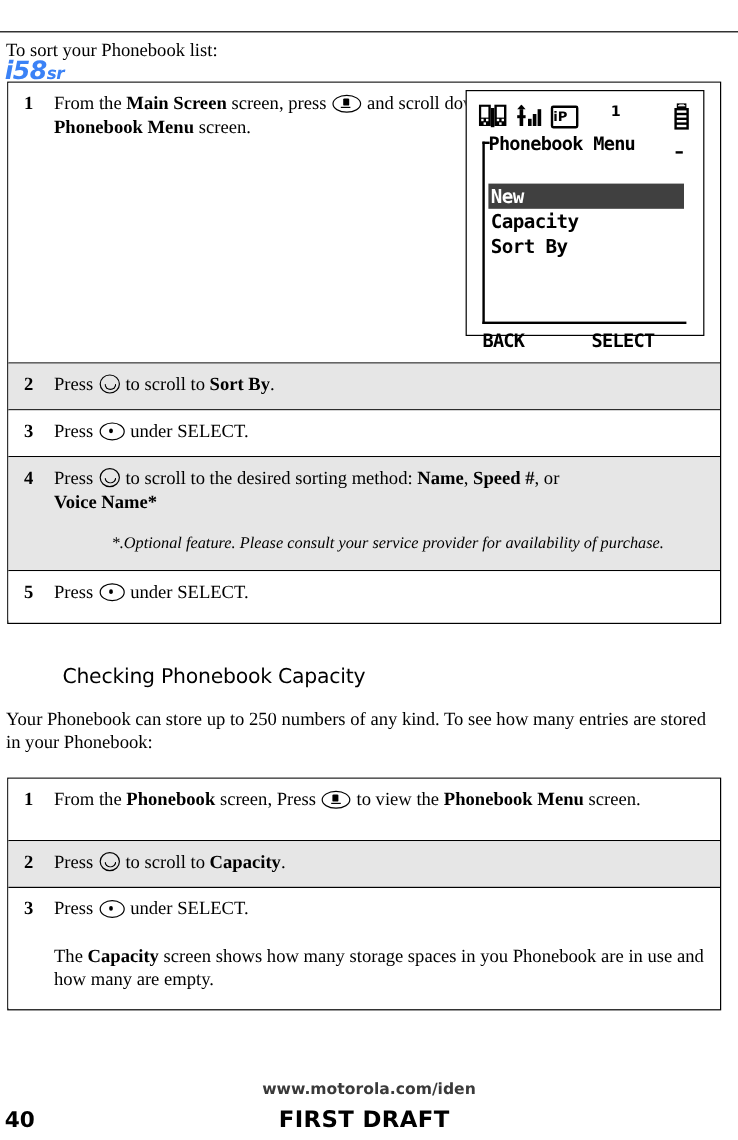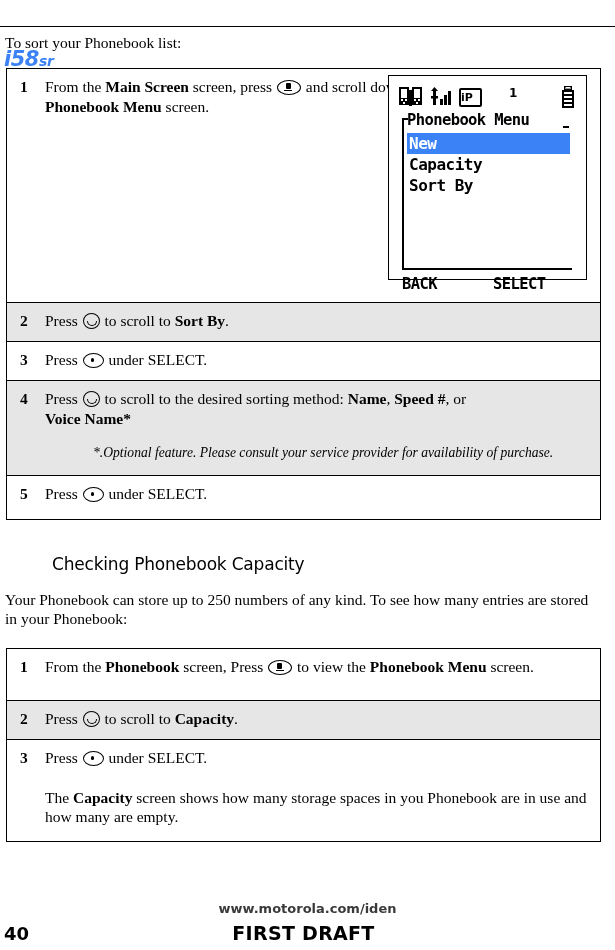--- a/index.html
+++ b/index.html
@@ -264,22 +264,23 @@
     font-weight: bold;
     font-size: 16px;
     letter-spacing: -0.5px;
     line-height: 21px;
     height: 21px;
     padding-left: 2px;
     color: #000;
     white-space: nowrap;
   }
   .menu-item.selected {
-    background: #3b82f6;
+    background: #404040;
     color: #fff;
+    margin-top: 20px;
   }
 
   #softkeys {
     position: absolute;
     left: 0; top: 197px;
     width: 199px; height: 26px;
   }
   .softkey {
     position: absolute;
     font-family: "DejaVu Sans Mono", monospace;

